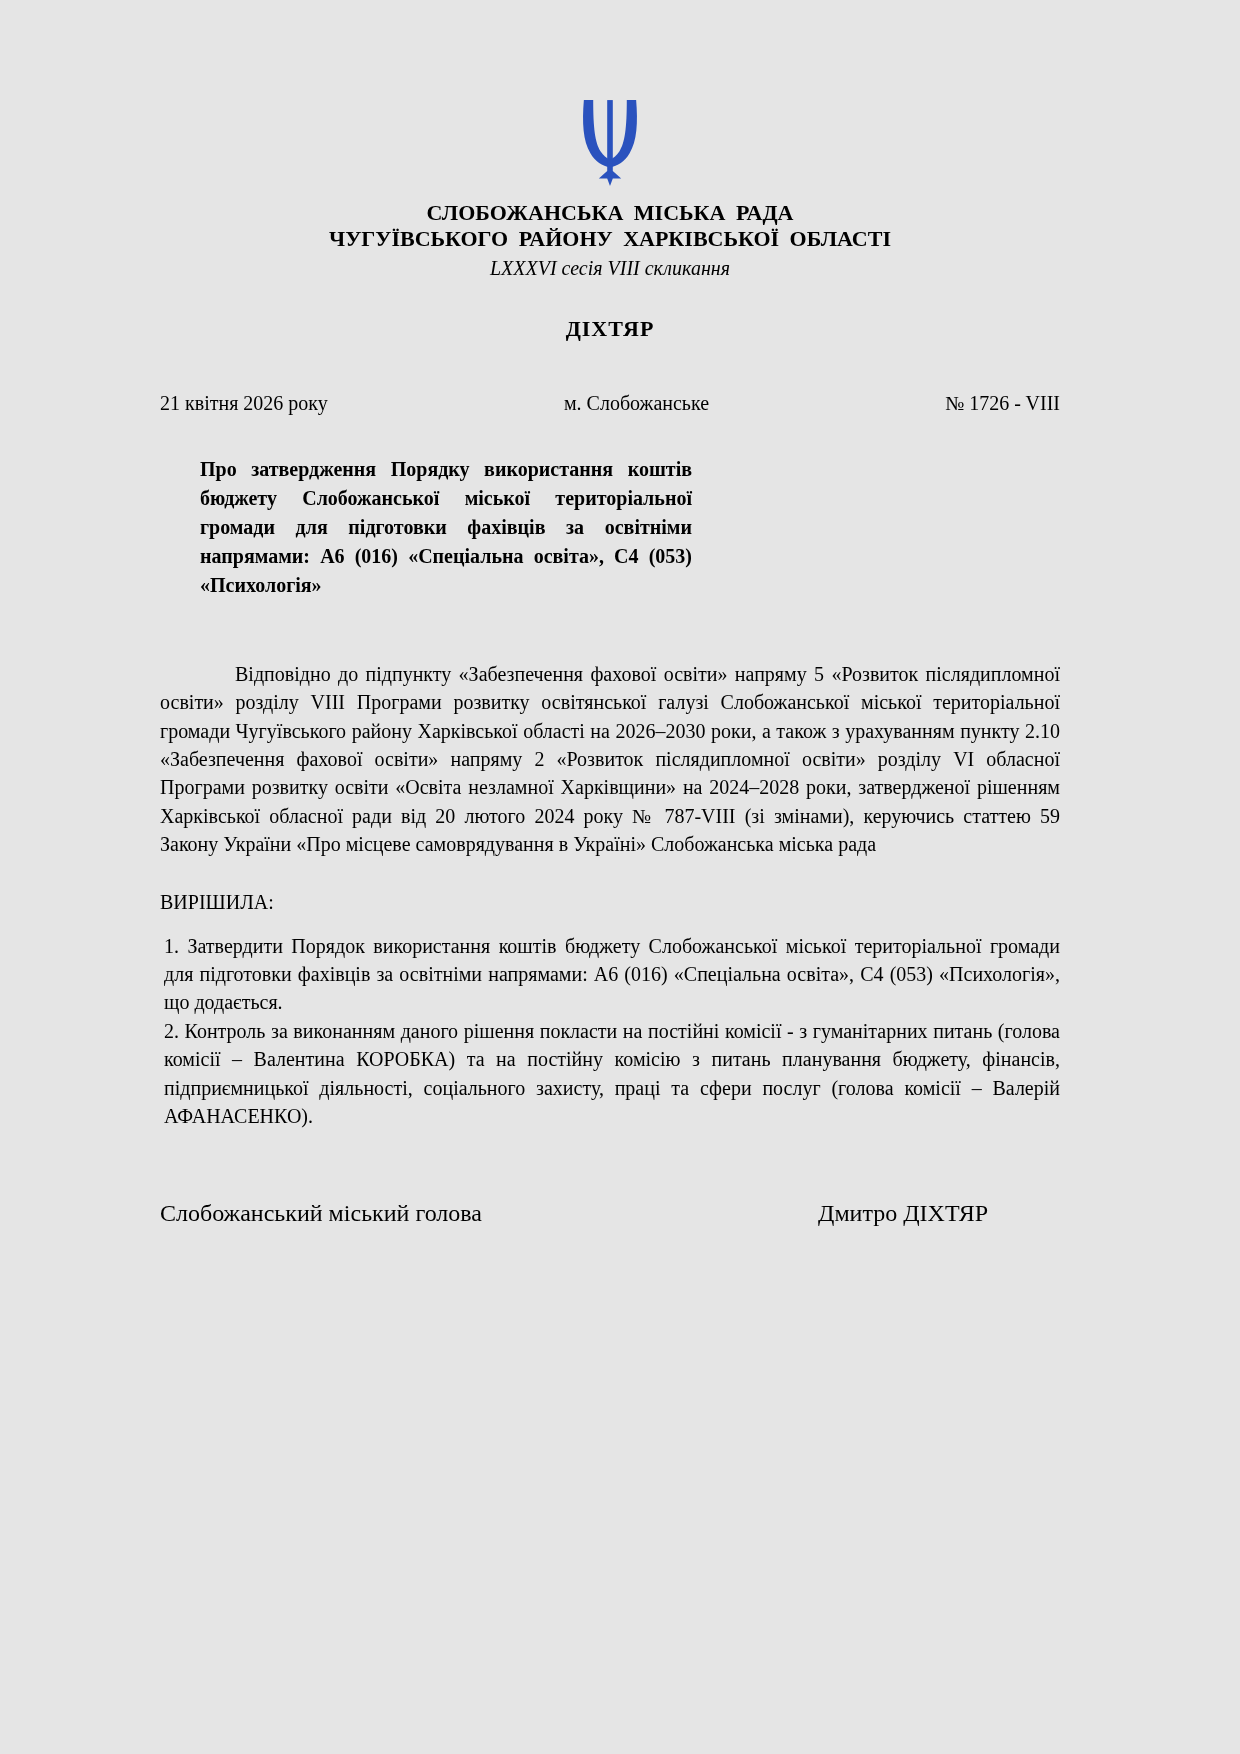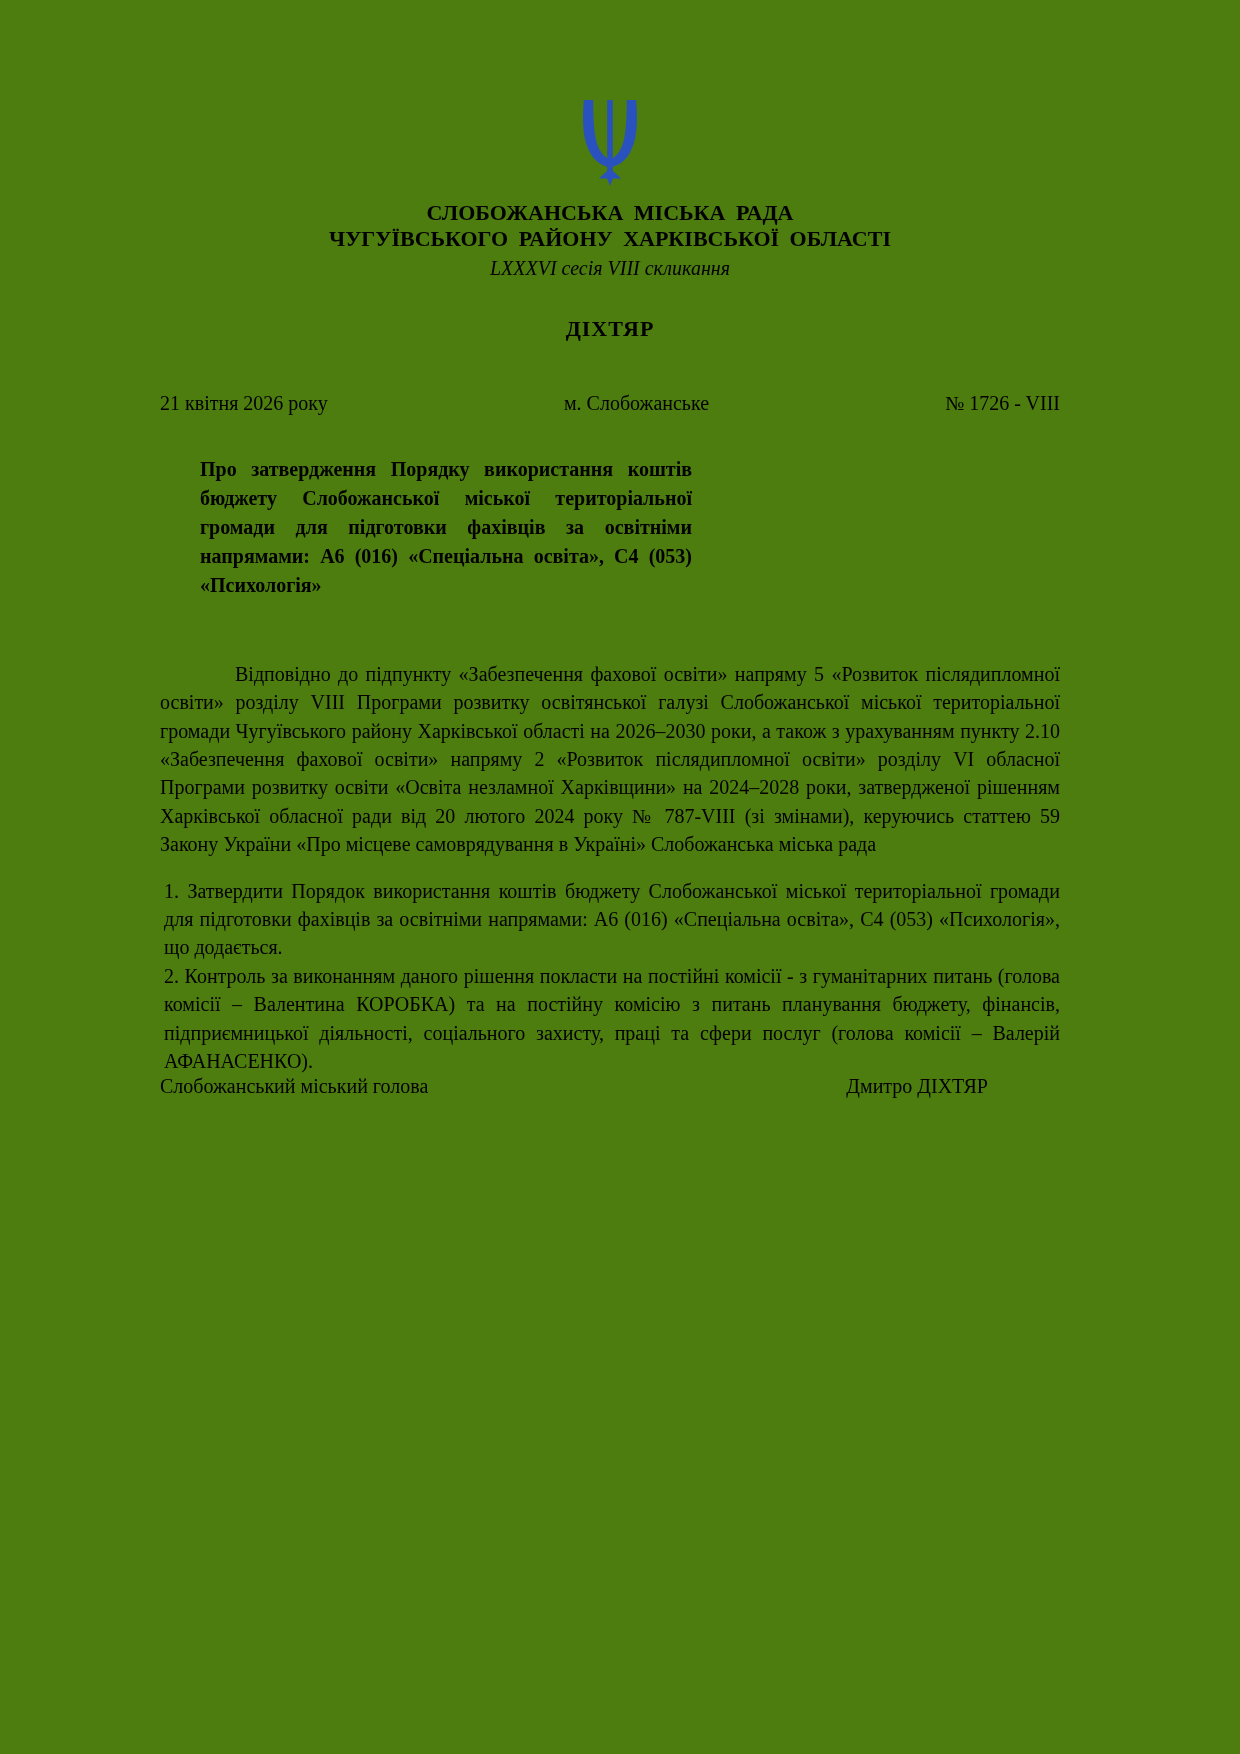--- a/index.html
+++ b/index.html
@@ -4,21 +4,21 @@
 <style>
   html, body {
     margin: 0;
     padding: 0;
     background: #ffffff;
   }
   .page {
     position: relative;
     width: 1240px;
     height: 1754px;
-    background: #4d7c0f;
+    background: #e5e5e5;
     box-sizing: border-box;
     padding: 100px 180px 0 160px;
     font-family: "Liberation Serif", serif;
     color: #000000;
     overflow: hidden;
   }
   .emblem-wrap {
     text-align: center;
     margin: 0 0 10px 0;
   }
@@ -75,22 +75,23 @@
   .item {
     font-size: 20px;
     line-height: 1.42;
     text-align: justify;
     padding-left: 4px;
   }
   .signature-row {
     display: flex;
     justify-content: space-between;
     align-items: baseline;
+    margin-top: 70px;
     padding-right: 72px;
-    font-size: 20px;
+    font-size: 24px;
   }
 </style>
 </head>
 <body>
 
 <div class="page">
 
   <div class="emblem-wrap">
     <svg viewBox="0 0 60 92" width="56" height="86" xmlns="http://www.w3.org/2000/svg" aria-hidden="true">
       <g fill="#2a52be">
@@ -111,20 +112,21 @@
   <div class="meta-row">
     <span>21 квітня 2026 року</span>
     <span>м. Слобожанське</span>
     <span>№ 1726 - VIII</span>
   </div>
 
   <div class="subject">Про затвердження Порядку використання коштів бюджету Слобожанської міської територіальної громади для підготовки фахівців за освітніми напрямами: А6 (016) «Спеціальна освіта», С4 (053) «Психологія»</div>
 
   <div class="preamble">Відповідно до підпункту «Забезпечення фахової освіти» напряму 5 «Розвиток післядипломної освіти» розділу VIII Програми розвитку освітянської галузі Слобожанської міської територіальної громади Чугуївського району Харківської області на 2026–2030 роки, а також з урахуванням пункту 2.10 «Забезпечення фахової освіти» напряму 2 «Розвиток післядипломної освіти» розділу VI обласної Програми розвитку освіти «Освіта незламної Харківщини» на 2024–2028 роки, затвердженої рішенням Харківської обласної ради від 20 лютого 2024 року № 787-VIII (зі змінами), керуючись статтею 59 Закону України «Про місцеве самоврядування в Україні» Слобожанська міська рада</div>
 
+  <div class="resolved">ВИРІШИЛА:</div>
 
   <div class="items">
     <div class="item">1. Затвердити Порядок використання коштів бюджету Слобожанської міської територіальної громади  для підготовки фахівців за освітніми напрямами: А6 (016) «Спеціальна освіта», С4 (053) «Психологія», що додається.</div>
     <div class="item">2. Контроль за виконанням даного рішення покласти на постійні комісії -  з гуманітарних питань (голова комісії – Валентина КОРОБКА) та на постійну комісію з питань планування бюджету, фінансів, підприємницької діяльності, соціального захисту, праці та сфери послуг (голова комісії – Валерій АФАНАСЕНКО).</div>
   </div>
 
   <div class="signature-row">
     <span>Слобожанський міський голова</span>
     <span>Дмитро ДІХТЯР</span>
   </div>

